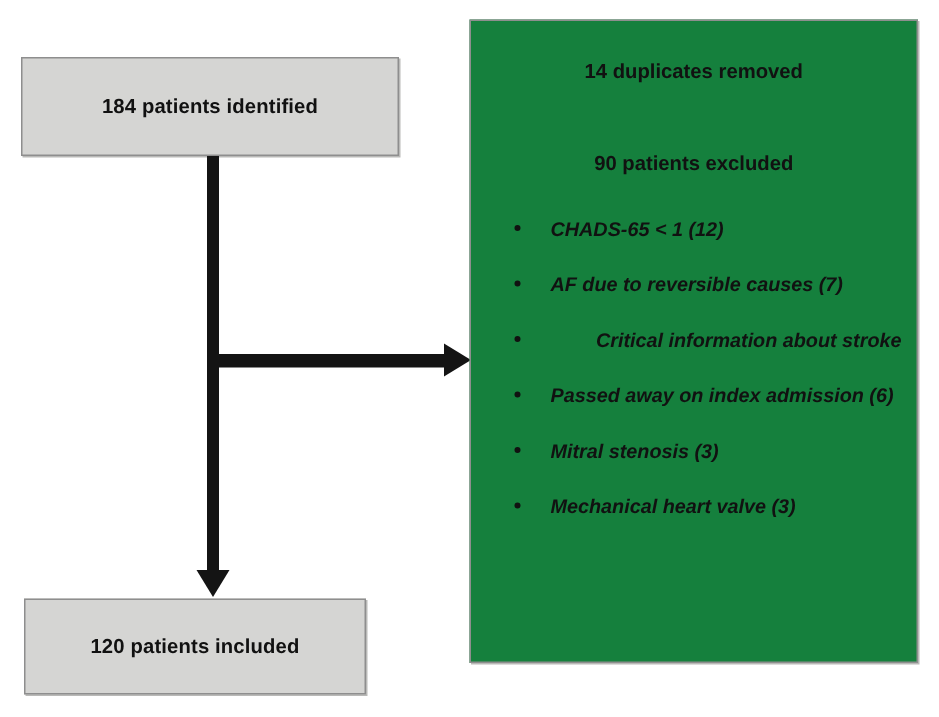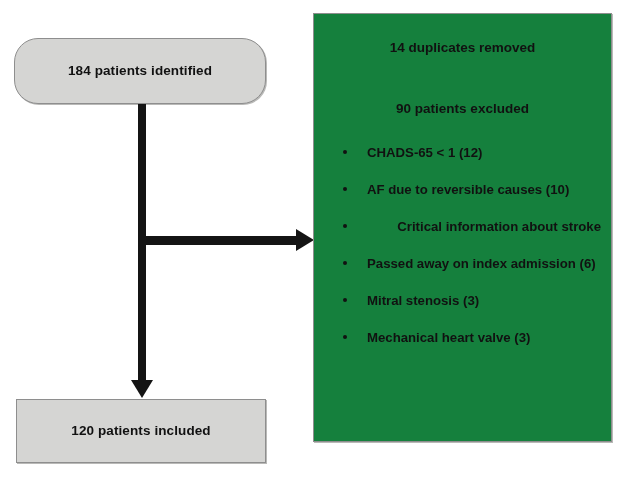--- a/index.html
+++ b/index.html
@@ -44,27 +44,26 @@
     color: #111111;
     text-align: center;
     line-height: 1.2;
   }
 
   #box-identified {
     left: 14px;
     top: 38px;
     width: 252px;
     height: 66px;
-    border-radius: 24px;
   }
 
   #box-included {
     left: 16px;
     top: 399px;
-    width: 250px;
+    width: 228px;
     height: 64px;
   }
 
   
   #panel-exclusions {
     position: absolute;
     left: 313px;
     top: 13px;
     width: 299px;
     height: 429px;
@@ -99,20 +98,21 @@
   .exclusion-item {
     position: relative;
     padding-left: 53px;
     padding-right: 10px;
     font-size: 13.2px;
     font-weight: 700;
     color: #111111;
     line-height: 37px;
     min-height: 37px;
     box-sizing: border-box;
+    font-style: italic;
   }
   .exclusion-item .bullet-dot {
     position: absolute;
     left: 29px;
     top: 16px;
     width: 4px;
     height: 4px;
     border-radius: 50%;
     background: #111111;
   }
@@ -187,21 +187,21 @@
 
     <ul id="exclusion-list">
 
       <li class="exclusion-item">
         <span class="bullet-dot"></span>
         <span class="item-text">CHADS-65 &lt; 1 (12)</span>
       </li>
 
       <li class="exclusion-item">
         <span class="bullet-dot"></span>
-        <span class="item-text">AF due to reversible causes (10)</span>
+        <span class="item-text">AF due to reversible causes (7)</span>
       </li>
 
       <li class="exclusion-item two-line">
         <span class="bullet-dot"></span>
         <span class="item-text">Critical information about stroke</span>
       </li>
 
 
 
       <li class="exclusion-item">

